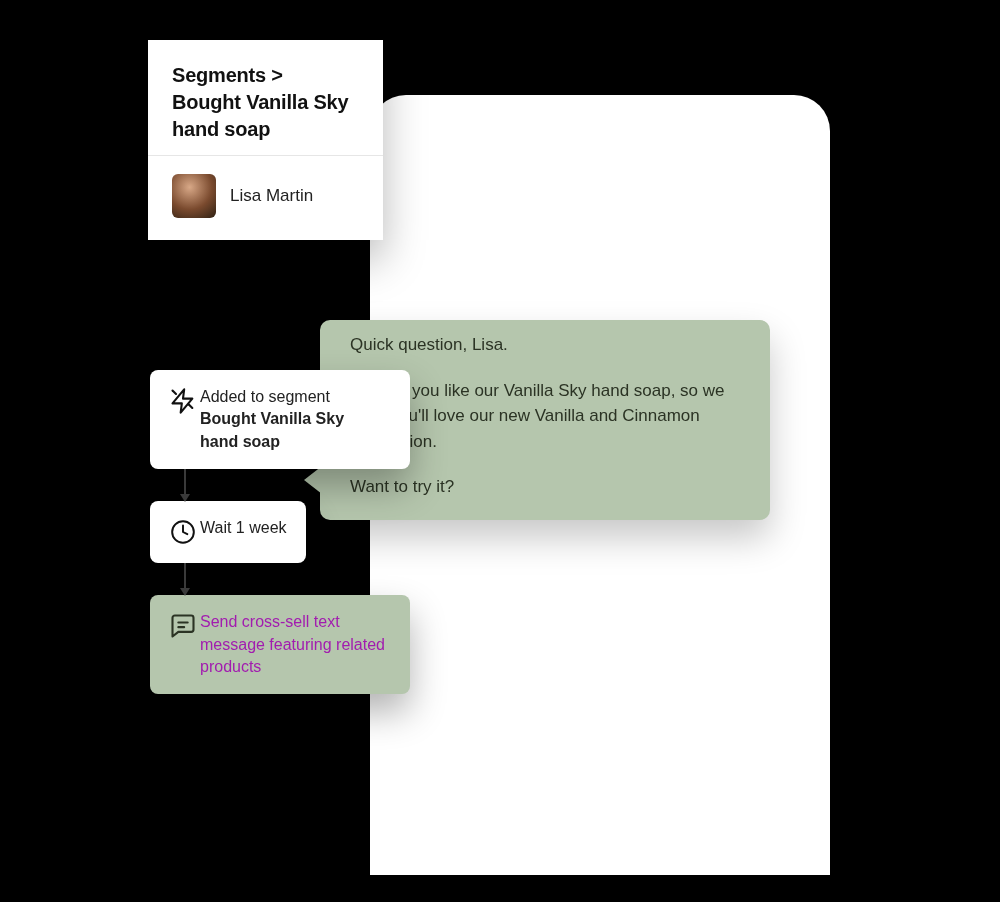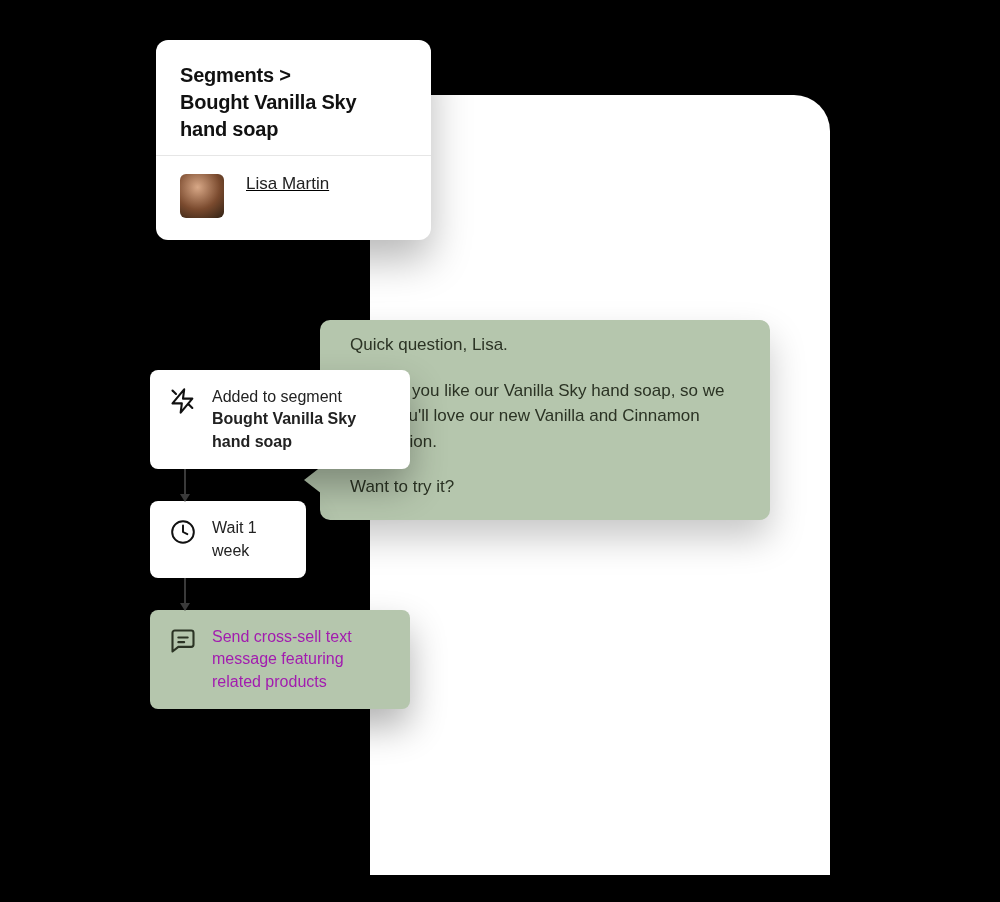--- a/index.html
+++ b/index.html
@@ -16,45 +16,44 @@
       left: 370px;
       top: 95px;
       width: 460px;
       height: 780px;
       background: #fff;
       border-radius: 36px 36px 0 0;
       box-shadow: 0 30px 60px rgba(0,0,0,0.35);
     }
     .segment-card {
       position: absolute;
-      left: 156px;
+      left: 148px;
       top: 40px;
-      width: 275px;
+      width: 235px;
       background: #fff;
-      border-radius: 12px;
+      border-radius: 0;
       box-shadow: 0 20px 40px rgba(0,0,0,0.28);
       z-index: 5;
     }
     .segment-header {
       padding: 22px 24px 12px 24px;
       border-bottom: 1px solid #e6e6e6;
     }
     .segment-breadcrumb {
       font-size: 20px;
       font-weight: 600;
       color: #111;
       line-height: 1.35;
       letter-spacing: -0.01em;
     }
     .segment-body {
       padding: 18px 24px 22px 24px;
       display: flex;
-      align-items: flex-start;
-      gap: 22px;
-      text-decoration: underline;
+      align-items: center;
+      gap: 14px;
     }
     .avatar {
       width: 44px;
       height: 44px;
       border-radius: 6px;
       background: radial-gradient(circle at 40% 30%, #d8a887 0%, #7a4a2e 55%, #2e2013 100%);
       flex: 0 0 44px;
     }
     .contact-name {
       font-size: 17px;
@@ -66,21 +65,21 @@
       top: 370px;
       width: 260px;
       z-index: 6;
     }
     .flow-card {
       background: #fff;
       border-radius: 8px;
       box-shadow: 0 18px 36px rgba(0,0,0,0.3);
       padding: 16px 18px;
       display: flex;
-      gap: 14px;
+      gap: 2px;
       align-items: flex-start;
     }
     .flow-card.green {
       background: #b5c6ad;
       box-shadow: 0 18px 36px rgba(0,0,0,0.3);
     }
     .flow-icon {
       flex: 0 0 30px;
       height: 30px;
       display: flex;

